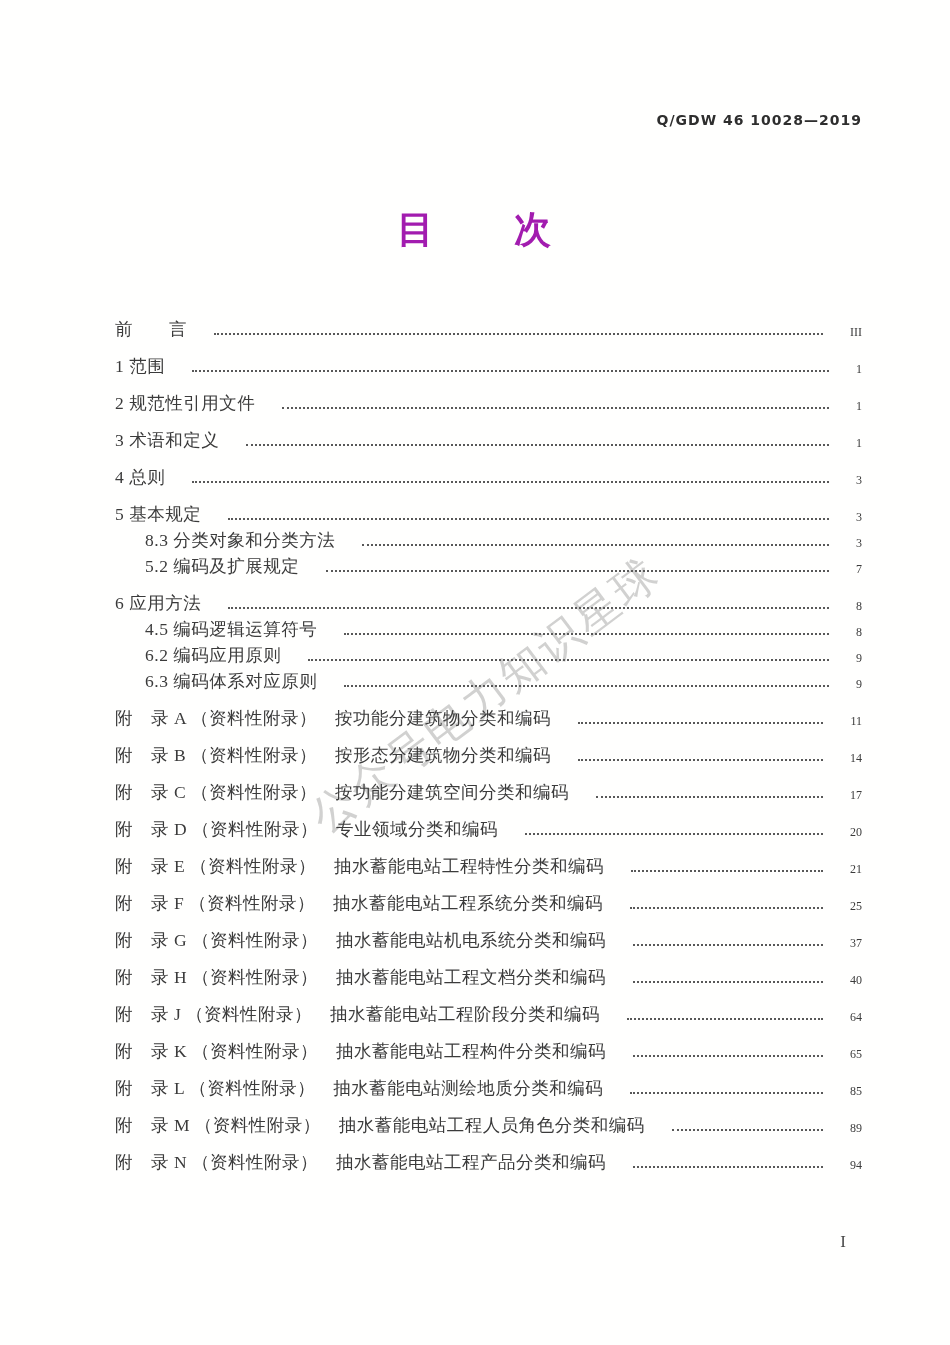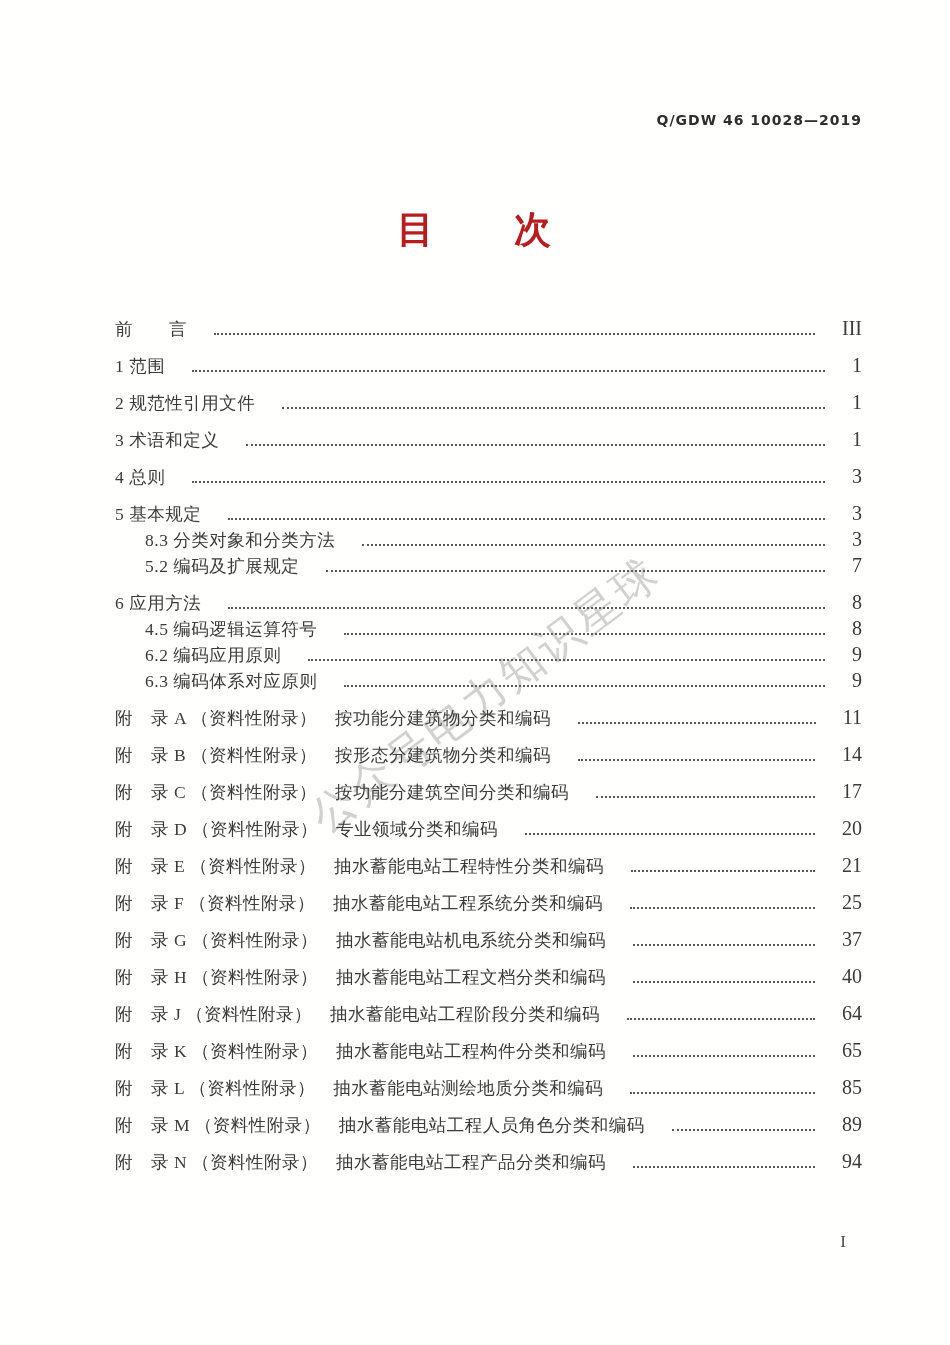--- a/index.html
+++ b/index.html
@@ -27,21 +27,21 @@
     color: #2e2e2e;
   }
   .doc-title {
     position: absolute;
     top: 205px;
     left: 0;
     width: 100%;
     text-align: center;
     font-size: 37px;
     font-weight: 700;
-    color: #b91c1c;
+    color: #a21caf;
     letter-spacing: 2px;
   }
   .toc {
     position: absolute;
     top: 302px;
     left: 115px;
     right: 88px;
   }
   .toc-row {
     display: flex;
@@ -62,21 +62,21 @@
     letter-spacing: 0.5px;
   }
   .toc-row .dots {
     flex: 1 1 auto;
     border-bottom: 2px dotted #585858;
     margin: 0 3px 4px 3px;
     min-width: 20px;
   }
   .toc-row .page-num {
     flex: 0 0 auto;
-    font-size: 20px;
+    font-size: 12px;
     margin-top: 40px;
   }
   .watermark {
     position: absolute;
     top: 575px;
     left: 275px;
     width: 420px;
     height: 240px;
     display: flex;
     align-items: center;

